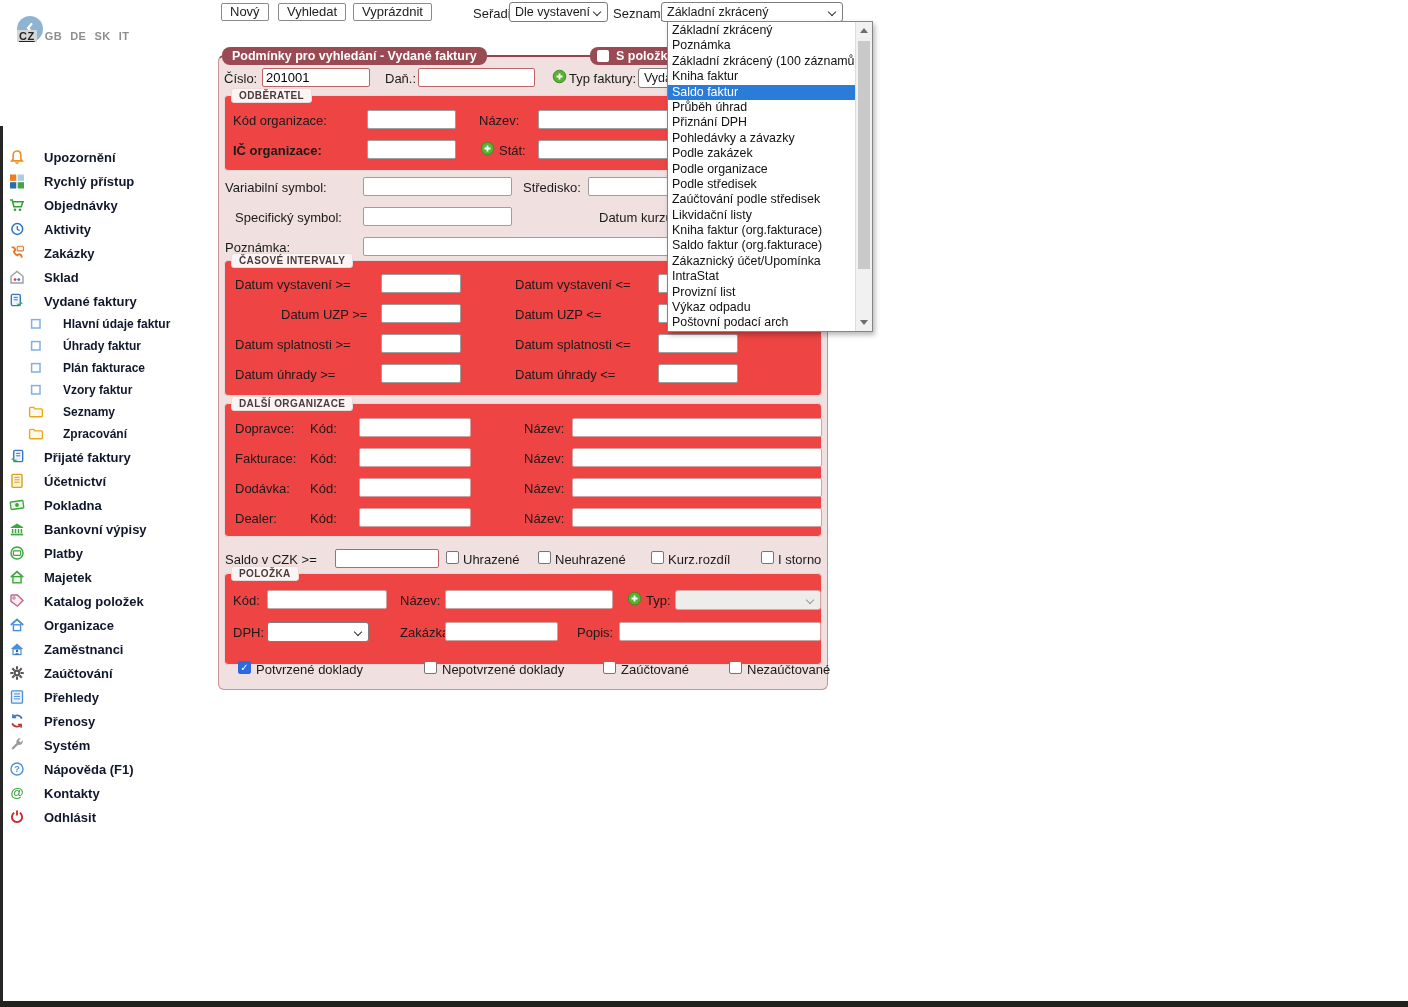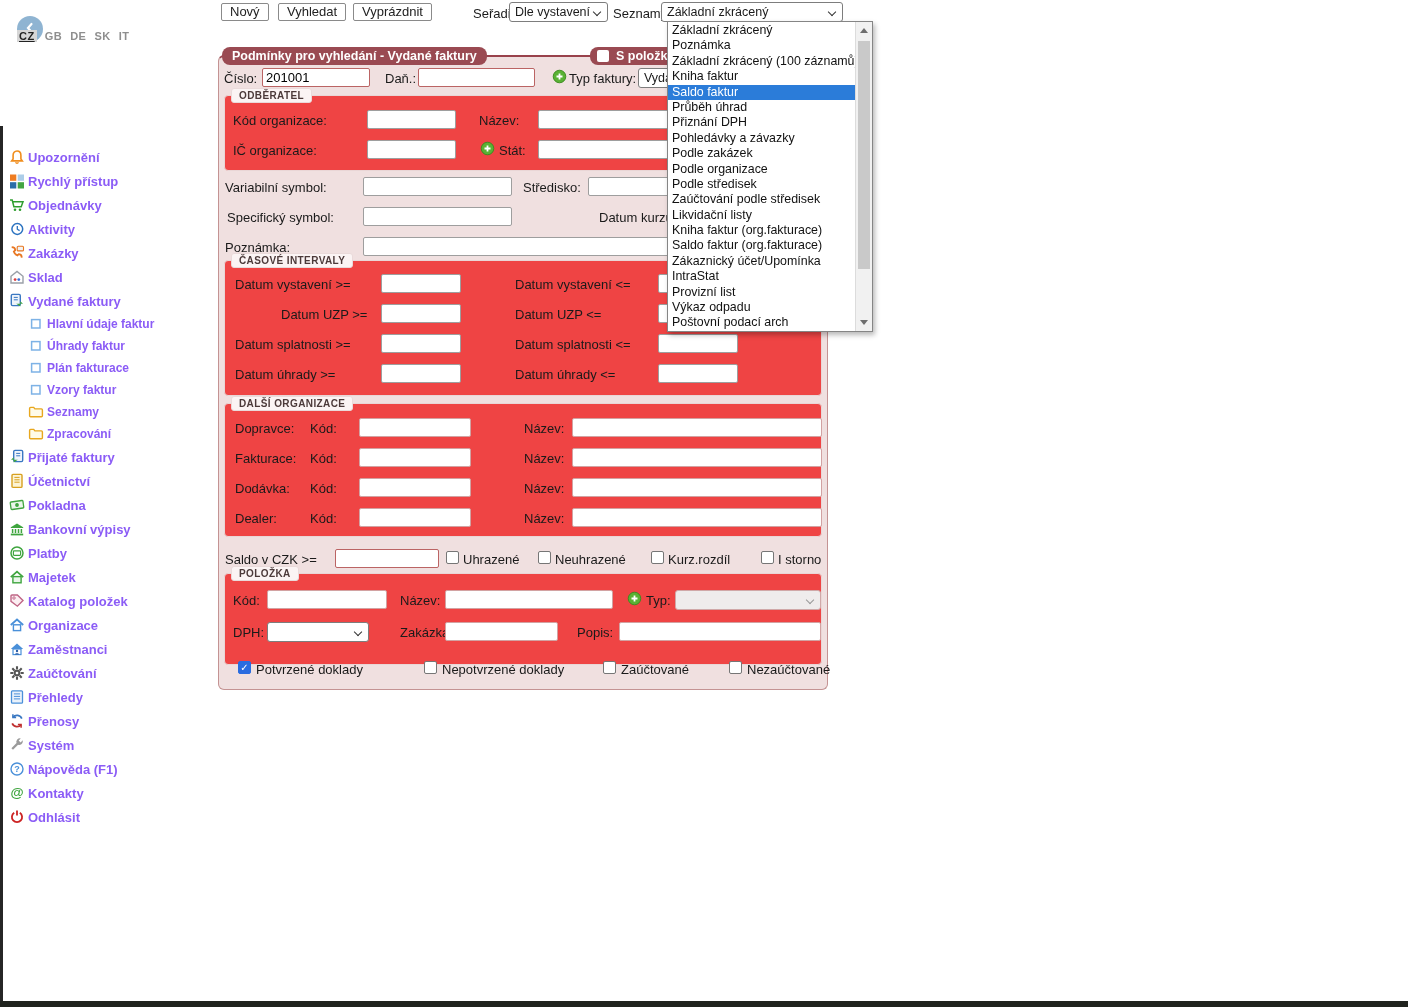--- a/index.html
+++ b/index.html
@@ -19,22 +19,22 @@
   .logo{position:absolute;left:12px;top:52px;width:175px;height:84px;}
   .globe{position:absolute;left:38px;top:2px;width:68px;height:66px;border-radius:50%;
          background:radial-gradient(circle at 35% 30%,#eef1f5,#a8b2c8 55%,#5d6c92);
          box-shadow:inset -5px -7px 9px rgba(35,45,85,.45);}
   .swoosh{position:absolute;left:26px;top:26px;width:96px;height:34px;border:4px solid #e9dc92;
           border-top-color:transparent;border-radius:50%;transform:rotate(-16deg);}
   .logo-text{position:absolute;left:10px;top:44px;font-size:29px;font-weight:bold;color:#2a3168;letter-spacing:1px;
              text-shadow:1px 1px 0 #fff,-1px -1px 0 #fff,1px -1px 0 #fff,-1px 1px 0 #fff,0 2px 0 #fff;}
   
   .menu{position:absolute;left:6px;top:145px;width:206px;display:flex;flex-direction:column;}
-  .menu-item{display:flex;align-items:center;gap:3px;height:24px;padding-left:2px;
-             font-size:13px;font-weight:bold;color:#8b5cf6;cursor:pointer;white-space:nowrap;}
+  .menu-item{display:flex;align-items:center;gap:19px;height:24px;padding-left:2px;
+             font-size:13px;font-weight:bold;color:#0f172a;cursor:pointer;white-space:nowrap;}
   .menu-item.sub{height:22px;padding-left:21px;font-size:12px;}
   .mi{width:17px;height:17px;display:inline-flex;align-items:center;justify-content:center;flex:0 0 17px;}
   
   .btn{position:absolute;top:3px;height:18px;background:#fff;border:1px solid #8a8a8a;border-radius:2px;
        font-size:13px;line-height:16px;padding:0 8px;color:#222;cursor:pointer;box-sizing:border-box;}
   .tlabel{position:absolute;top:6px;font-size:13px;color:#1a1a1a;}
   .selbox{position:absolute;height:20px;background:#fff;border:1px solid #7d7d7d;border-radius:3px;
           font-size:12.5px;line-height:18px;padding:0 20px 0 5px;box-sizing:border-box;
           white-space:nowrap;overflow:hidden;cursor:pointer;}
   .selbox::after{content:"";position:absolute;right:7px;top:6px;width:5px;height:5px;
@@ -403,37 +403,37 @@
     <div class="selbox" style="left:419px;top:11px;width:190px;">
       <span>Vyda</span>
     </div>
 
     <div class="fset" style="left:5px;top:38px;width:598px;height:76px;">
       <div class="chip">ODBĚRATEL</div>
       <div class="flabel" style="left:8px;top:17px;">Kód organizace:</div>
       <input class="inp" style="left: 142px; top: 14px; width: 89px;">
       <div class="flabel" style="left:254px;top:17px;">Název:</div>
       <input class="inp" style="left: 313px; top: 14px; width: 277px;">
-      <div class="flabel" style="left:8px;top:47px;">IČ organizace:</div>
+      <div class="flabel" style="left:8px;top:47px;font-weight:bold;">IČ organizace:</div>
       <input class="inp" style="left: 142px; top: 44px; width: 89px;">
       <span class="plus" style="left:255px;top:45px;">
         <svg width="15" height="15" viewBox="0 0 16 16">
             <circle cx="8" cy="8" r="6.7" fill="#5ab234" stroke="#3c8a1f"></circle>
             <path d="M8 4.8v6.4M4.8 8h6.4" stroke="#fff" stroke-width="1.9"></path>
           </svg>
       </span>
       <div class="flabel" style="left:274px;top:47px;">Stát:</div>
       <input class="inp" style="left: 313px; top: 44px; width: 277px;">
     </div>
 
     <div class="flabel" style="left:6px;top:123px;">Variabilní symbol:</div>
     <input class="inp" style="left: 144px; top: 120px; width: 149px;">
     <div class="flabel" style="left:304px;top:123px;">Středisko:</div>
     <input class="inp" style="left: 369px; top: 120px; width: 225px;">
-    <div class="flabel" style="left:8px;top:153px;">Specifický symbol:</div>
+    <div class="flabel" style="left:16px;top:153px;">Specifický symbol:</div>
     <input class="inp" style="left: 144px; top: 150px; width: 149px;">
     <div class="flabel" style="left:380px;top:153px;">Datum kurzu</div>
     <input class="inp" style="left: 463px; top: 150px; width: 130px;">
     <div class="flabel" style="left:6px;top:183px;">Poznámka:</div>
     <input class="inp" style="left: 144px; top: 180px; width: 450px;">
 
     <div class="fset" style="left:5px;top:203px;width:598px;height:136px;">
       <div class="chip">ČASOVÉ INTERVALY</div>
       <div class="flabel" style="left:10px;top:16px;">Datum vystavení &gt;=</div>
       <input class="inp" style="left: 156px; top: 13px; width: 80px;">

